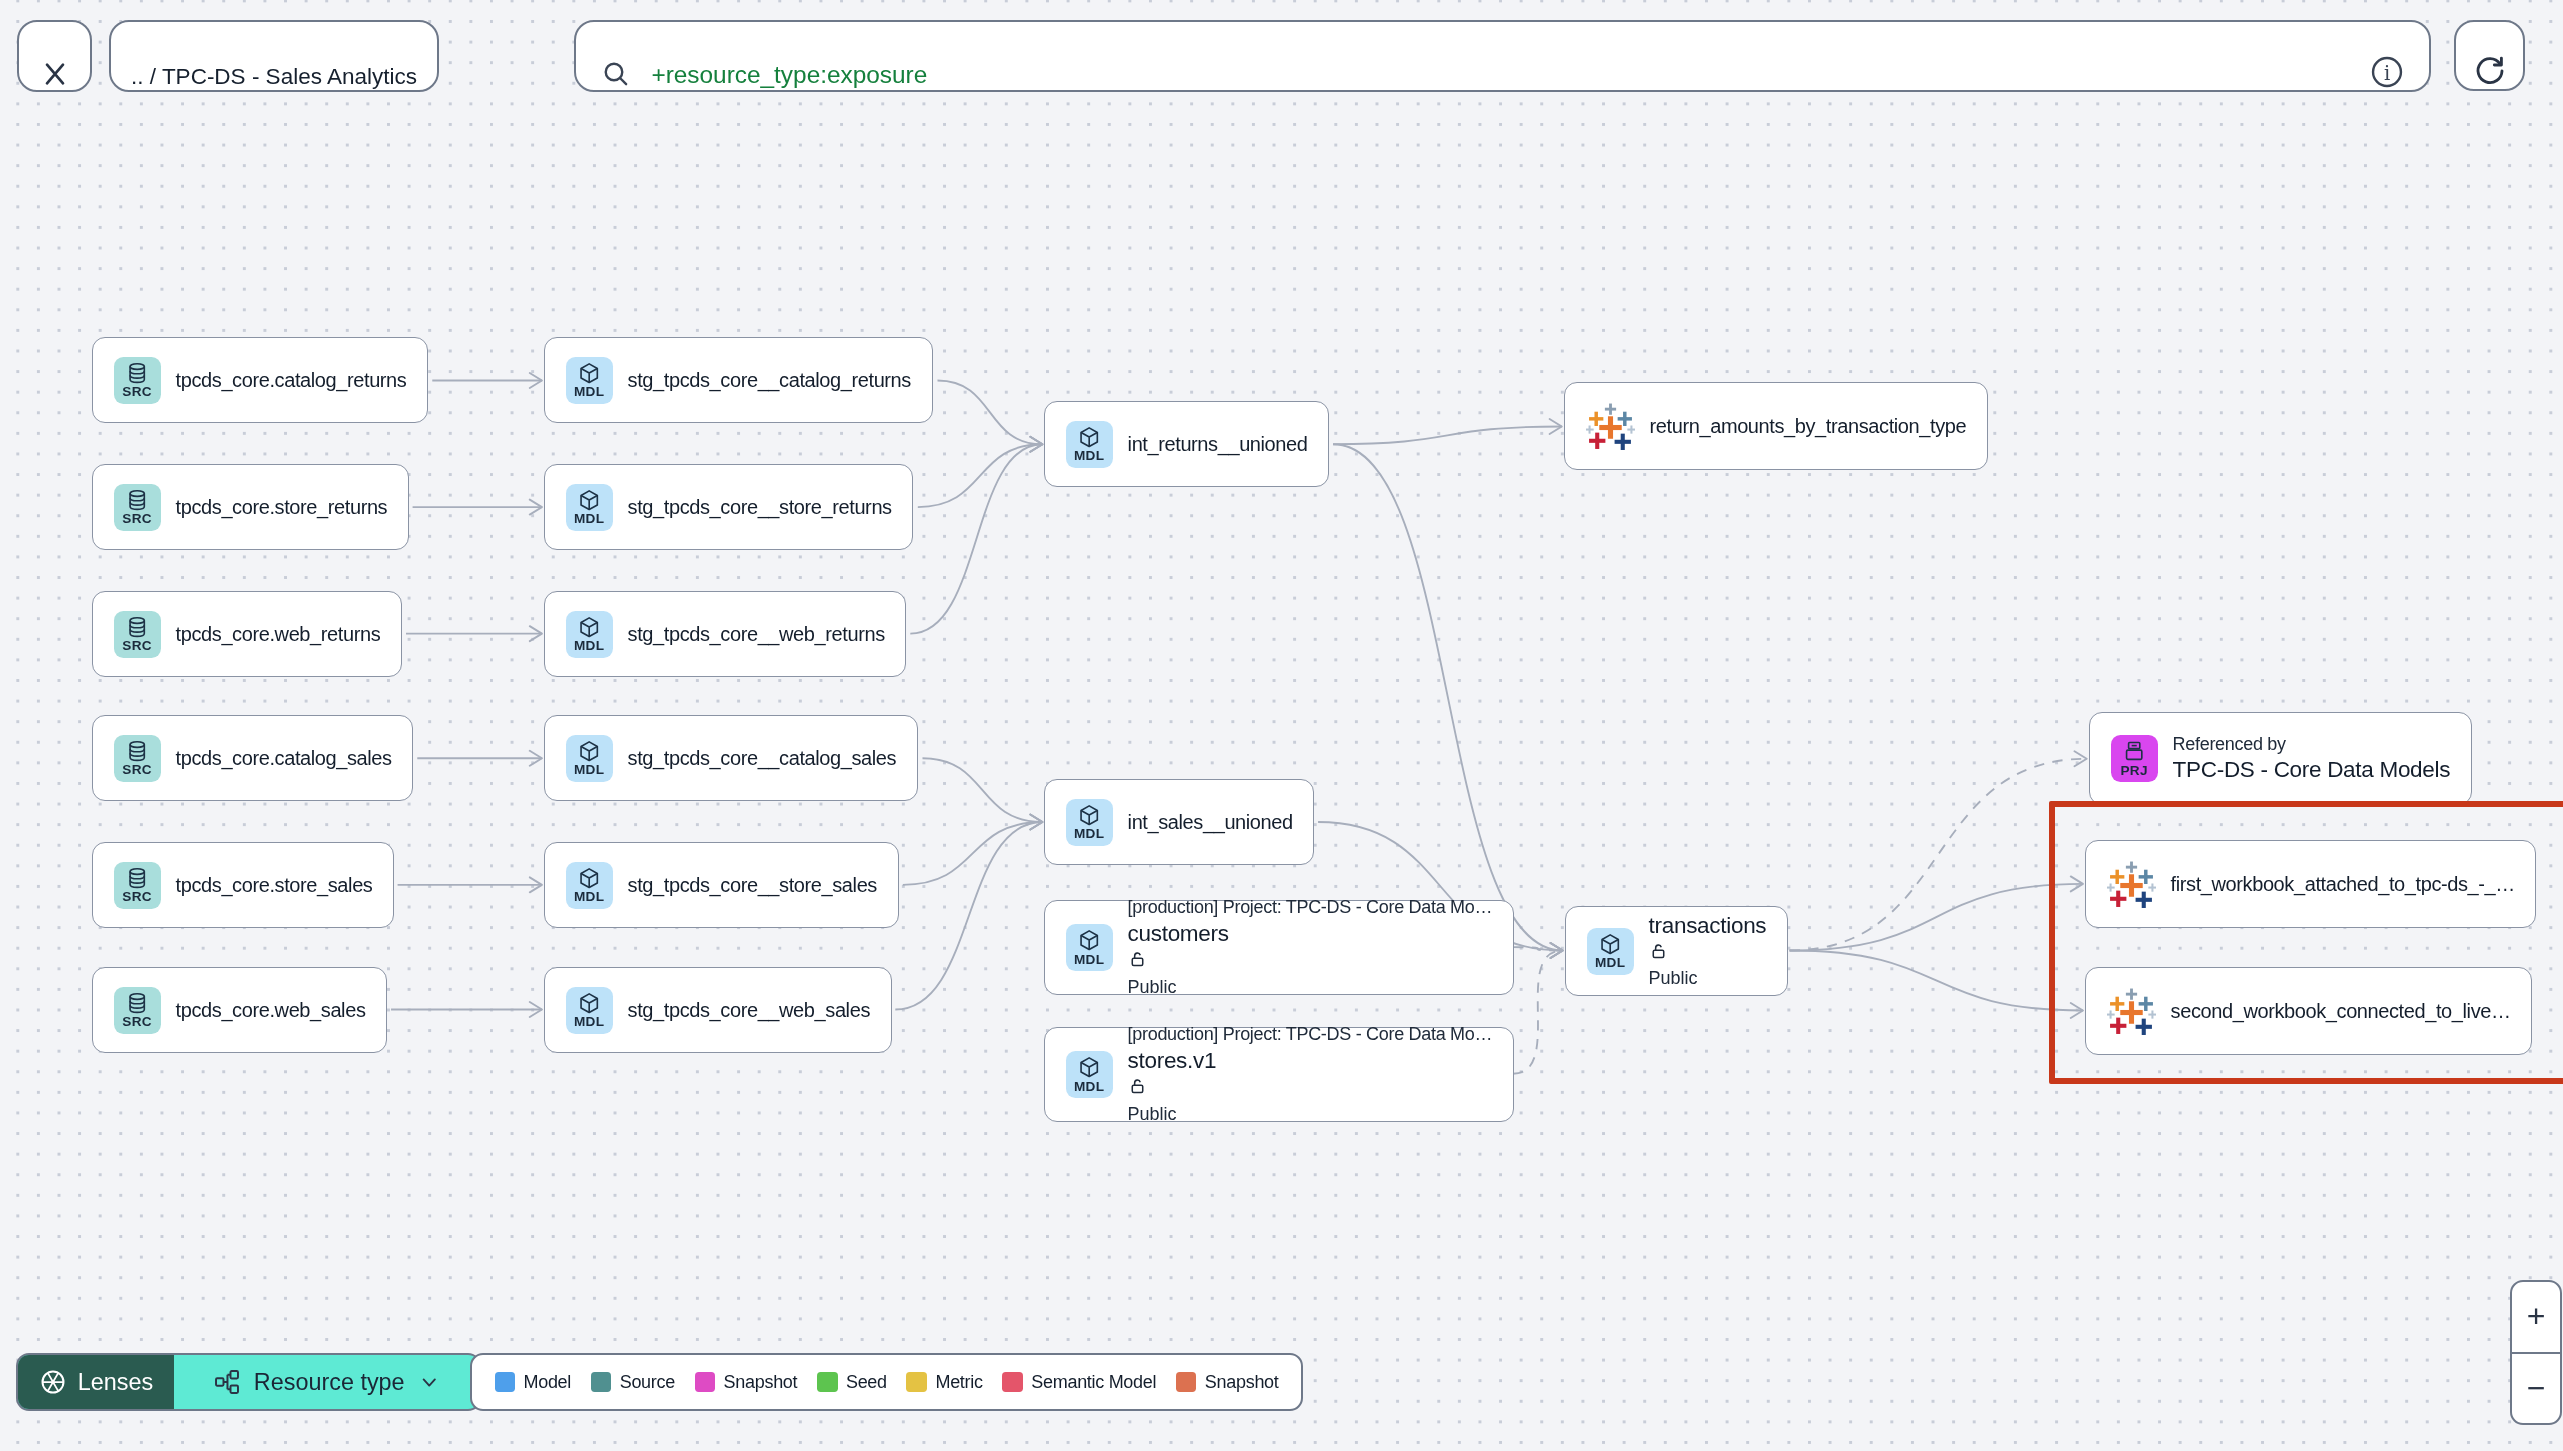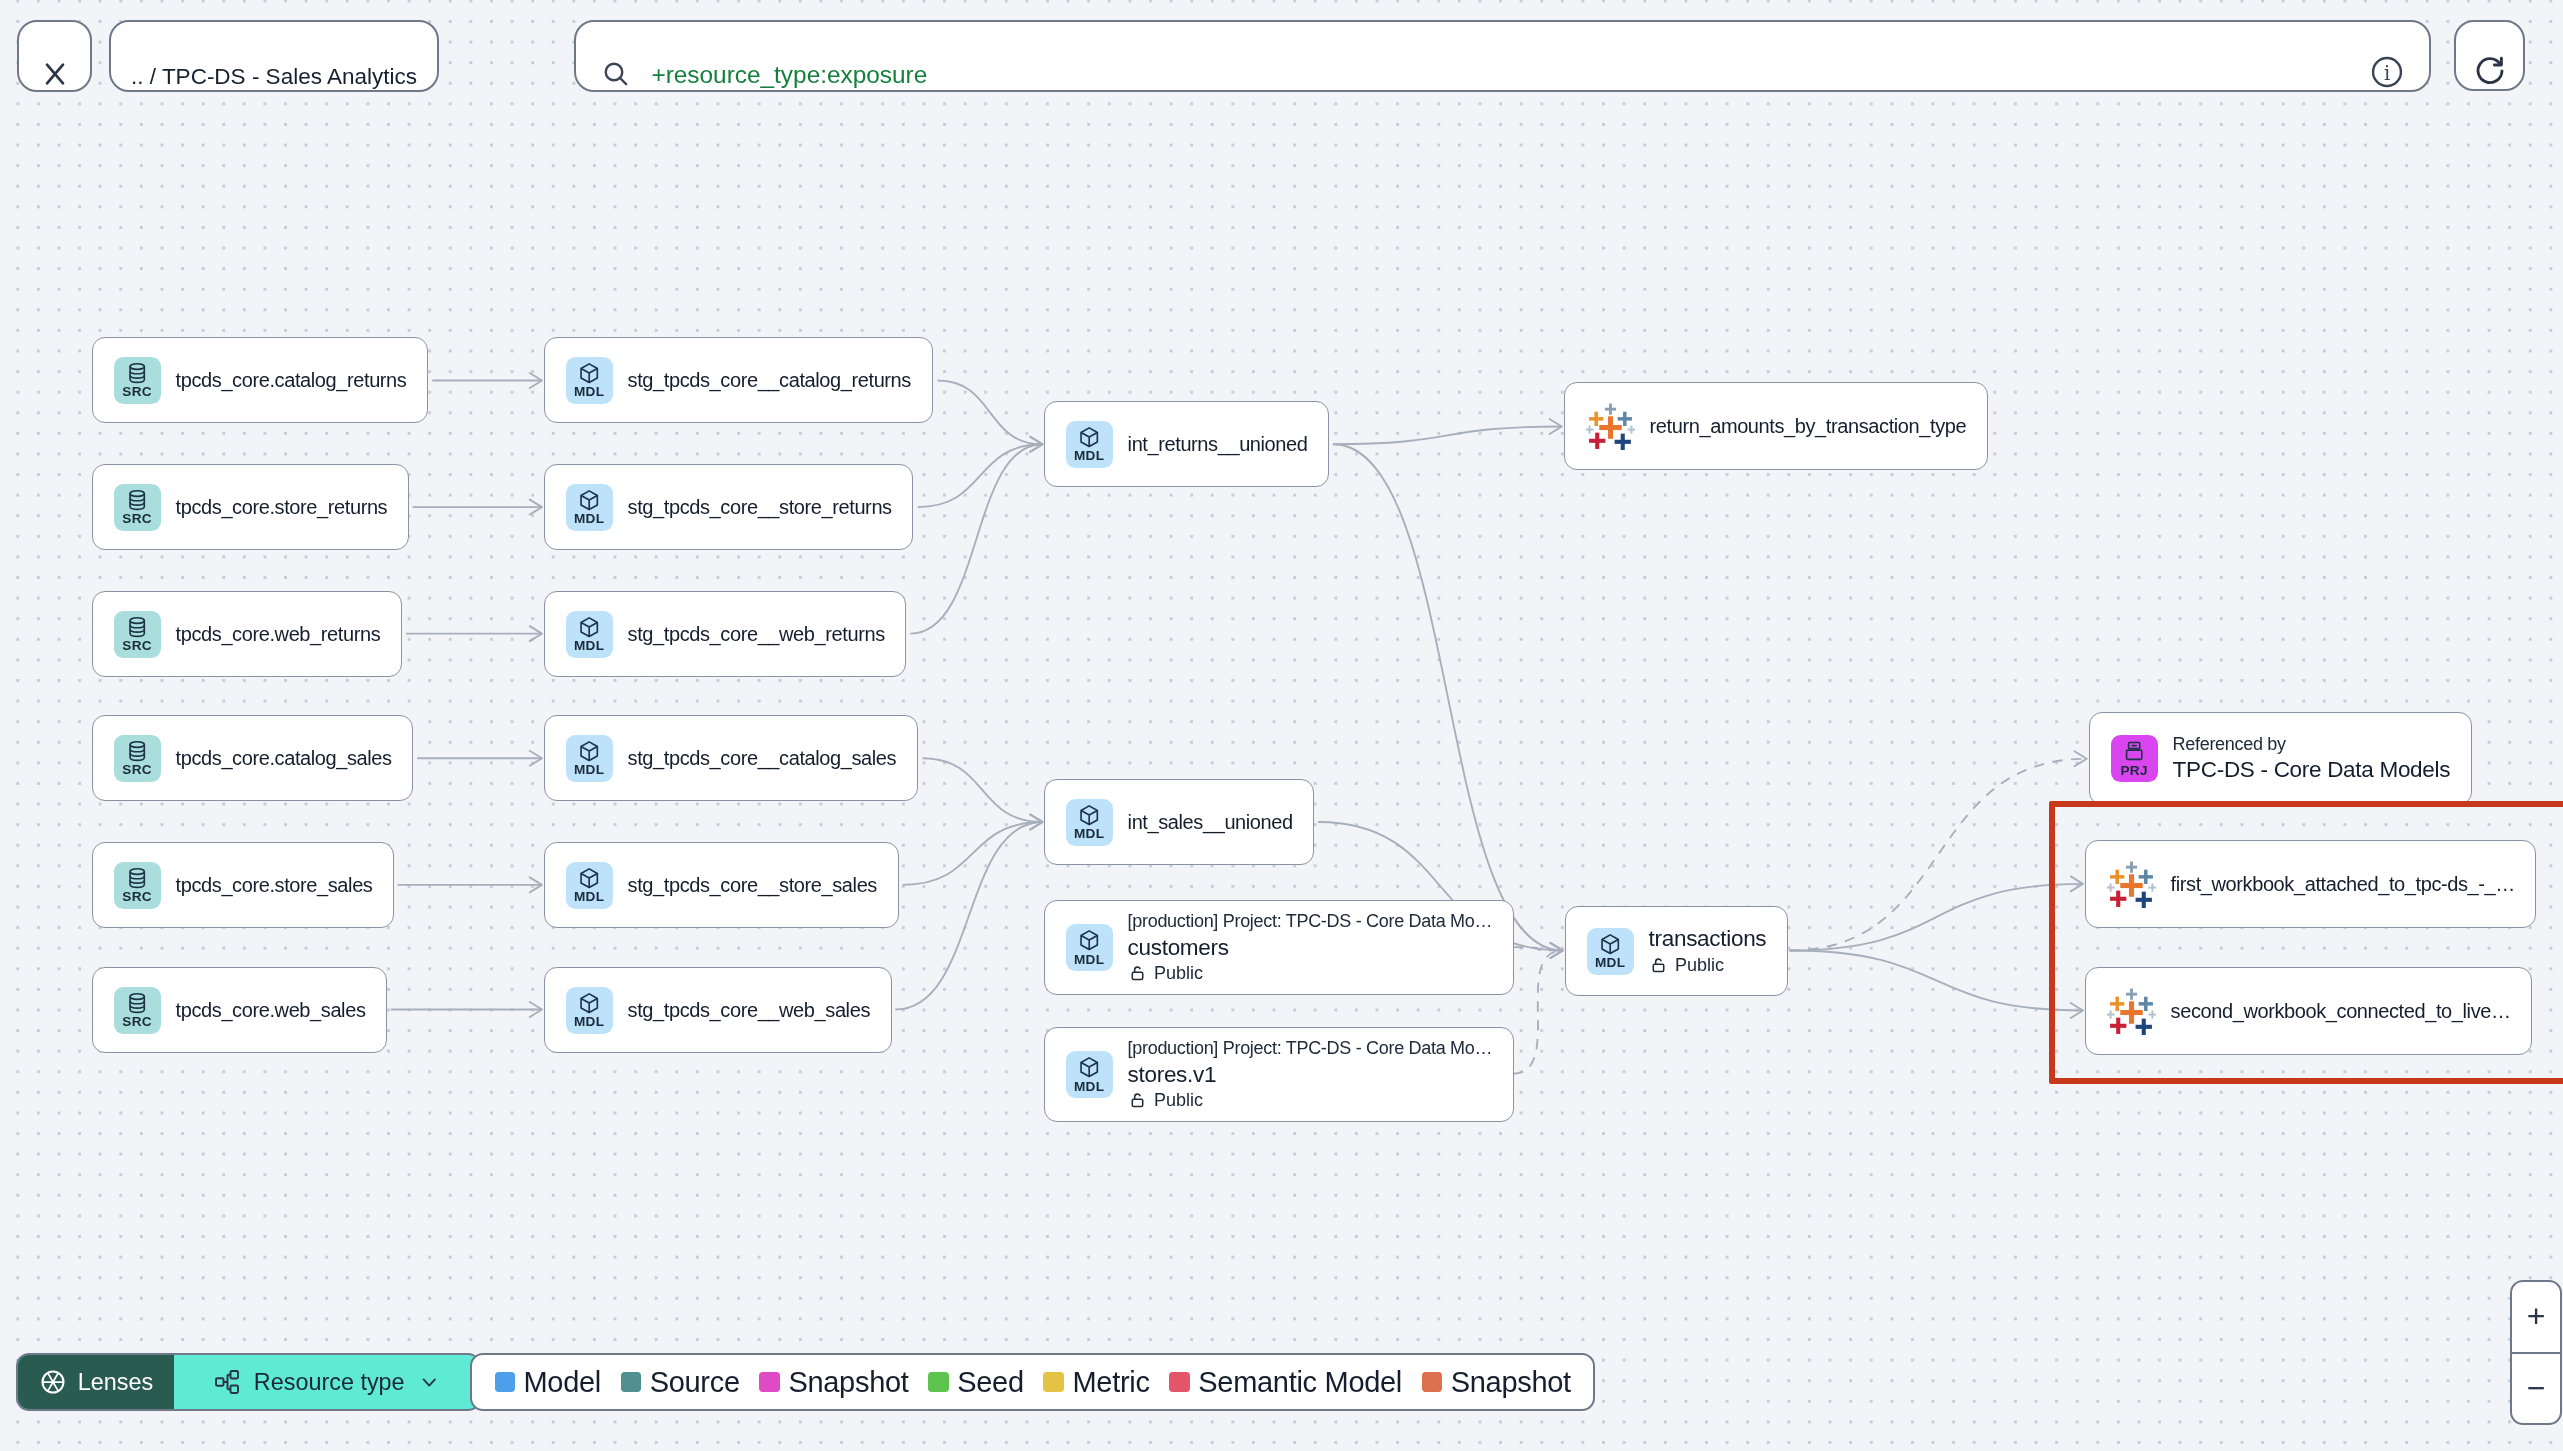--- a/index.html
+++ b/index.html
@@ -25,30 +25,30 @@
   .node{position:absolute;background:#fff;border:1.9px solid #8A93A4;border-radius:13px;
     box-sizing:border-box;display:flex;align-items:center;gap:15px;padding:0 20.6px;cursor:pointer;}
   .chip{width:47px;height:47px;border-radius:9.4px;display:flex;flex-direction:column;
     align-items:center;justify-content:center;flex:none;}
   .chip .badge{font-size:13.6px;font-weight:600;color:#1B2B3C;line-height:1.05;letter-spacing:0.3px;}
   .tableau{width:49px;height:49px;flex:none;}
   .ncol{display:flex;flex-direction:column;justify-content:center;min-width:0;}
   .label{font-size:20px;letter-spacing:-0.4px;white-space:nowrap;color:#141E2C;}
   .sub{font-size:18px;letter-spacing:-0.3px;white-space:nowrap;color:#202B3A;margin-bottom:2.8px;}
   .big{font-size:22.5px;letter-spacing:-0.3px;}
-  .access{display:flex;align-items:center;gap:7.5px;font-size:18px;color:#202B3A;margin-top:2.8px;}
+  .access{display:flex;align-items:flex-start;gap:7.5px;font-size:18px;color:#202B3A;margin-top:2.8px;flex-direction:column;}
   #highlight{position:absolute;border:6.6px solid #C8381A;border-radius:1.9px;pointer-events:none;}
   
   #toolbar{position:absolute;left:16px;top:1353px;height:58px;display:flex;border:2.3px solid #6E7889;
     border-radius:13px;overflow:hidden;background:#5eead4;box-sizing:border-box;}
   #lenses{background:#2A5B50;color:#fff;display:flex;align-items:center;gap:11.2px;padding:0 20.6px;font-size:23.4px;cursor:pointer;}
   #resource-type{display:flex;align-items:center;gap:13px;padding:0 39px;font-size:23.4px;color:#1B2636;cursor:pointer;}
   #legend{position:absolute;left:470px;top:1353px;height:58px;display:flex;align-items:center;gap:19.7px;
     background:#fff;border:2.3px solid #6E7889;border-radius:13px;padding:0 22.5px;box-sizing:border-box;}
-  .lg-item{display:flex;align-items:center;gap:8.4px;font-size:29px;letter-spacing:-0.3px;color:#141E2C;white-space:nowrap;}
+  .lg-item{display:flex;align-items:center;gap:8.4px;font-size:18px;letter-spacing:-0.3px;color:#141E2C;white-space:nowrap;}
   .lg-swatch{width:20.6px;height:20.6px;border-radius:3.7px;flex:none;}
   #zoomctl{position:absolute;left:2510px;top:1280px;width:52px;height:145px;background:#fff;
     border:2.3px solid #6E7889;border-radius:13px;box-sizing:border-box;display:flex;flex-direction:column;}
   #zoomctl .zbtn{flex:1;display:flex;align-items:center;justify-content:center;font-size:32px;color:#2A3445;cursor:pointer;}
   #zoom-in{border-bottom:2.3px solid #6E7889;}
 </style>
 </head>
 <body>
 
 <div id="graph">

